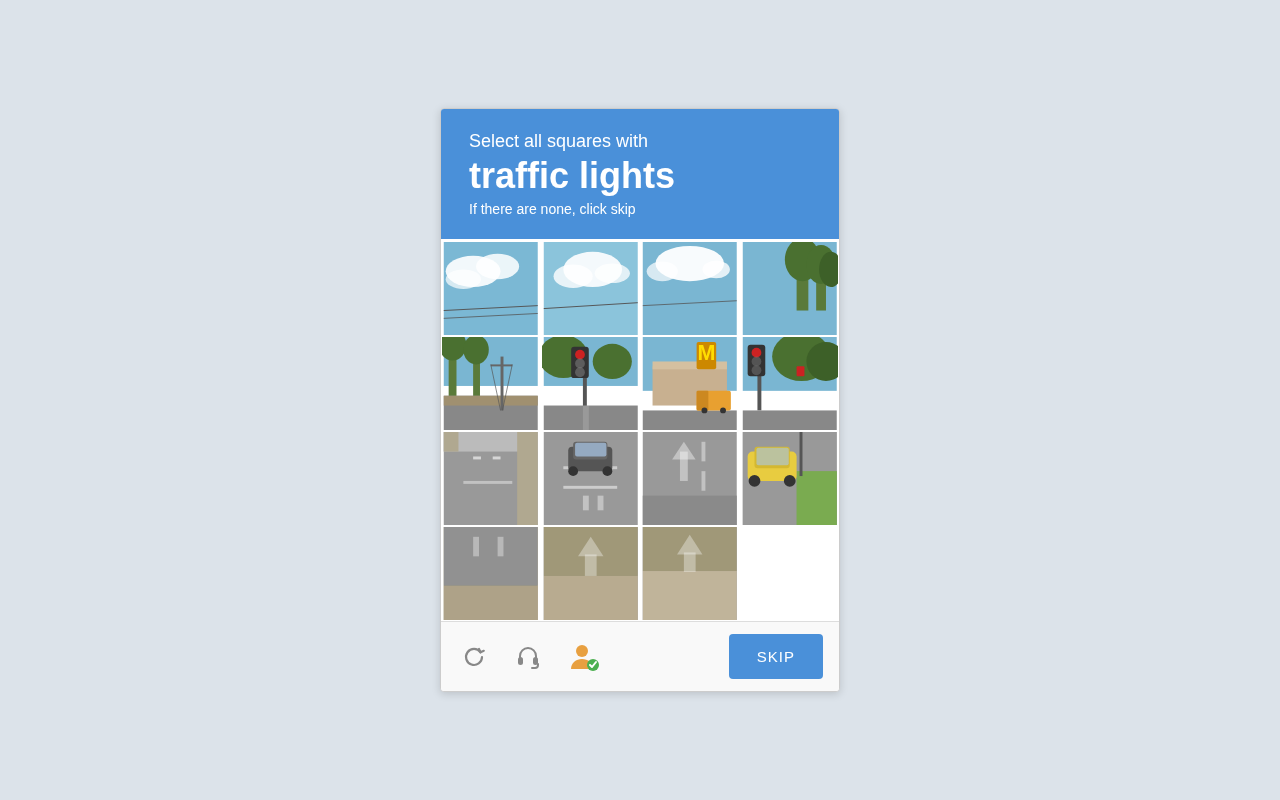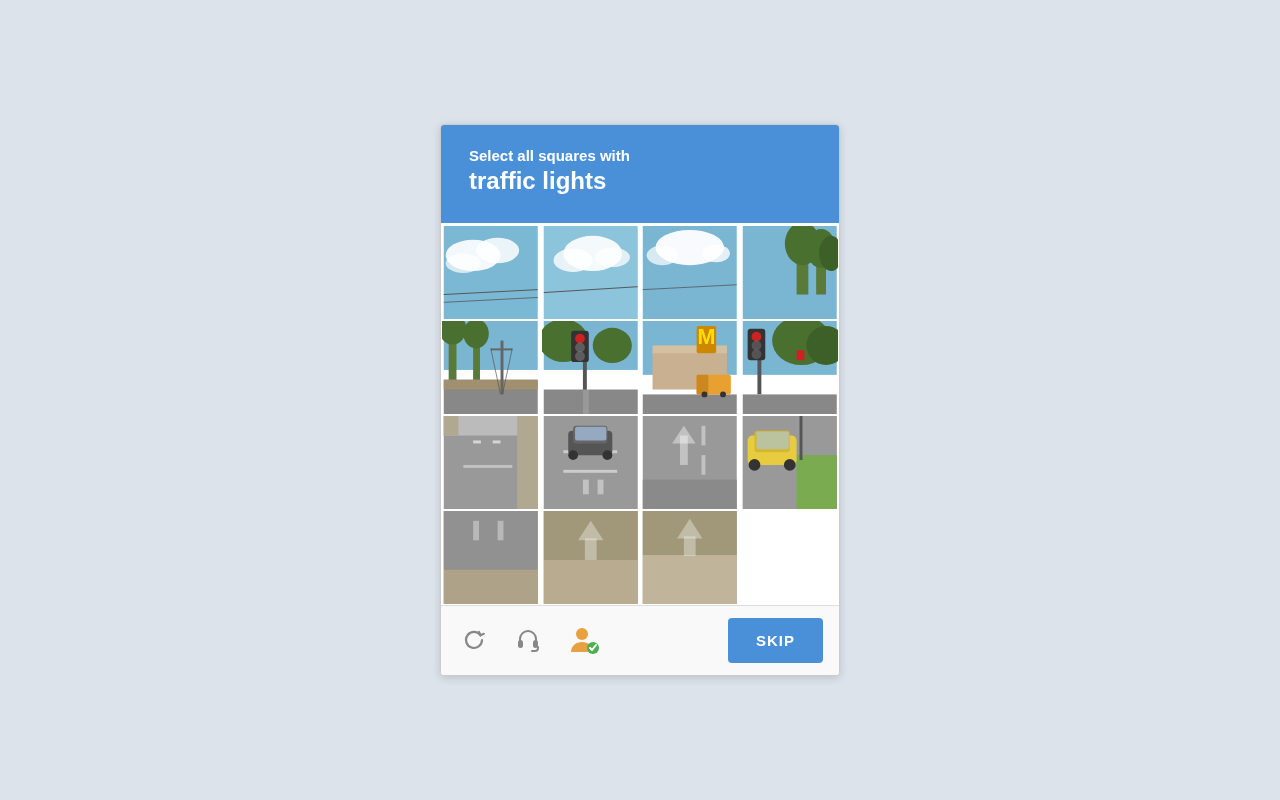--- a/index.html
+++ b/index.html
@@ -23,27 +23,27 @@
       overflow: hidden;
     }
 
     .captcha-header {
       background-color: #4a90d9;
       padding: 22px 28px 22px 28px;
       color: #fff;
     }
 
     .captcha-header .subtitle {
-      font-size: 15px;
-      font-weight: 700;
+      font-size: 18px;
+      font-weight: 400;
       margin-bottom: 4px;
     }
 
     .captcha-header .main-title {
-      font-size: 24px;
+      font-size: 36px;
       font-weight: 700;
       margin-bottom: 6px;
       line-height: 1.1;
     }
 
     .captcha-header .hint {
       font-size: 14px;
       font-weight: 400;
     }
 
@@ -94,33 +94,34 @@
     }
 
     .skip-btn {
       margin-left: auto;
       background: #4a90d9;
       color: #fff;
       border: none;
       border-radius: 4px;
       padding: 14px 28px;
       font-size: 15px;
-      font-weight: 700;
+      font-weight: 400;
       letter-spacing: 1px;
       cursor: pointer;
     }
   </style>
 </head>
 <body>
 
 <div class="captcha-container">
 
   <div class="captcha-header">
     <div class="subtitle">Select all squares with</div>
     <div class="main-title">traffic lights</div>
+    <div class="hint">If there are none, click skip</div>
   </div>
 
   <div class="captcha-grid">
 
     <div class="grid-cell">
       <svg viewBox="0 0 96 95" xmlns="http://www.w3.org/2000/svg" width="100%" height="100%">
 
         <rect width="96" height="95" fill="#7bb8d4"></rect>
 
         <ellipse cx="30" cy="30" rx="28" ry="16" fill="white" opacity="0.9"></ellipse>

